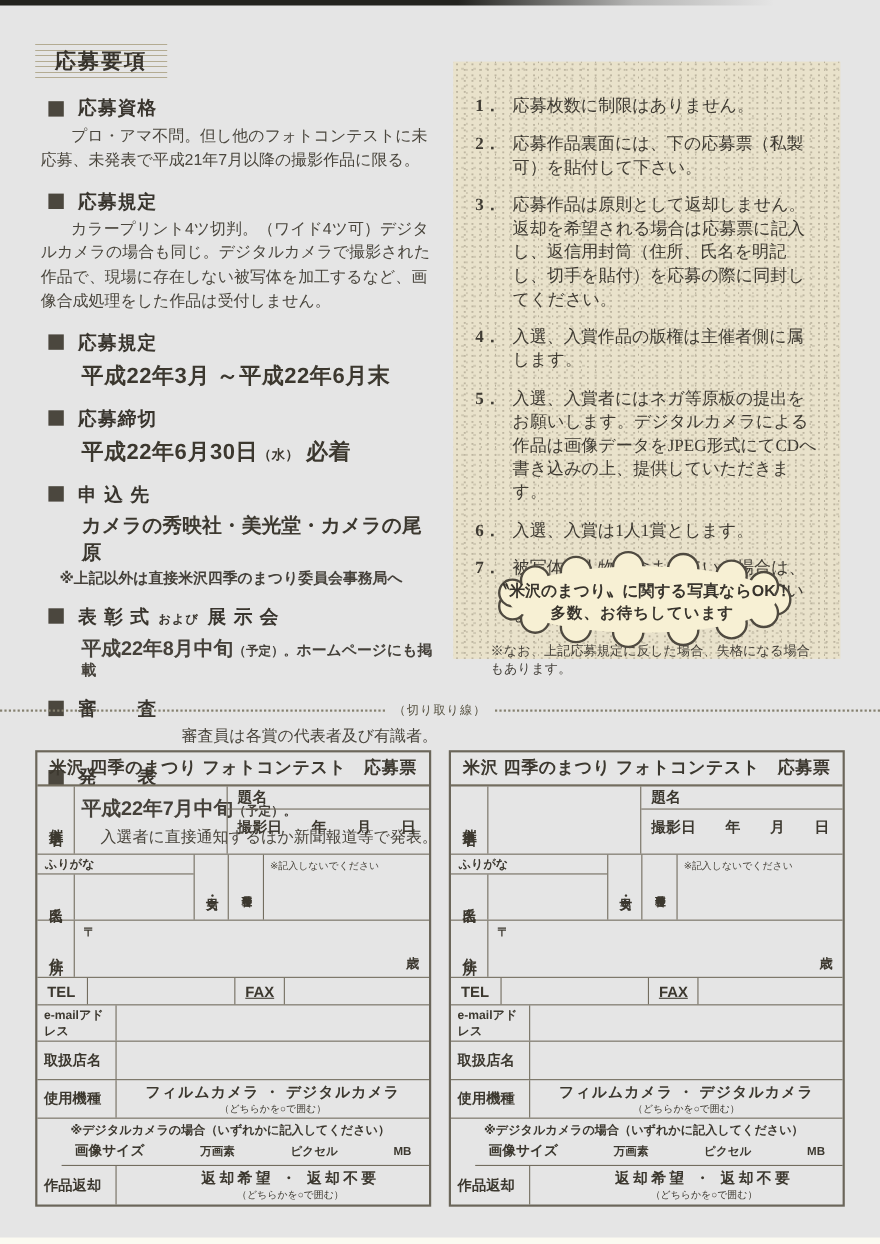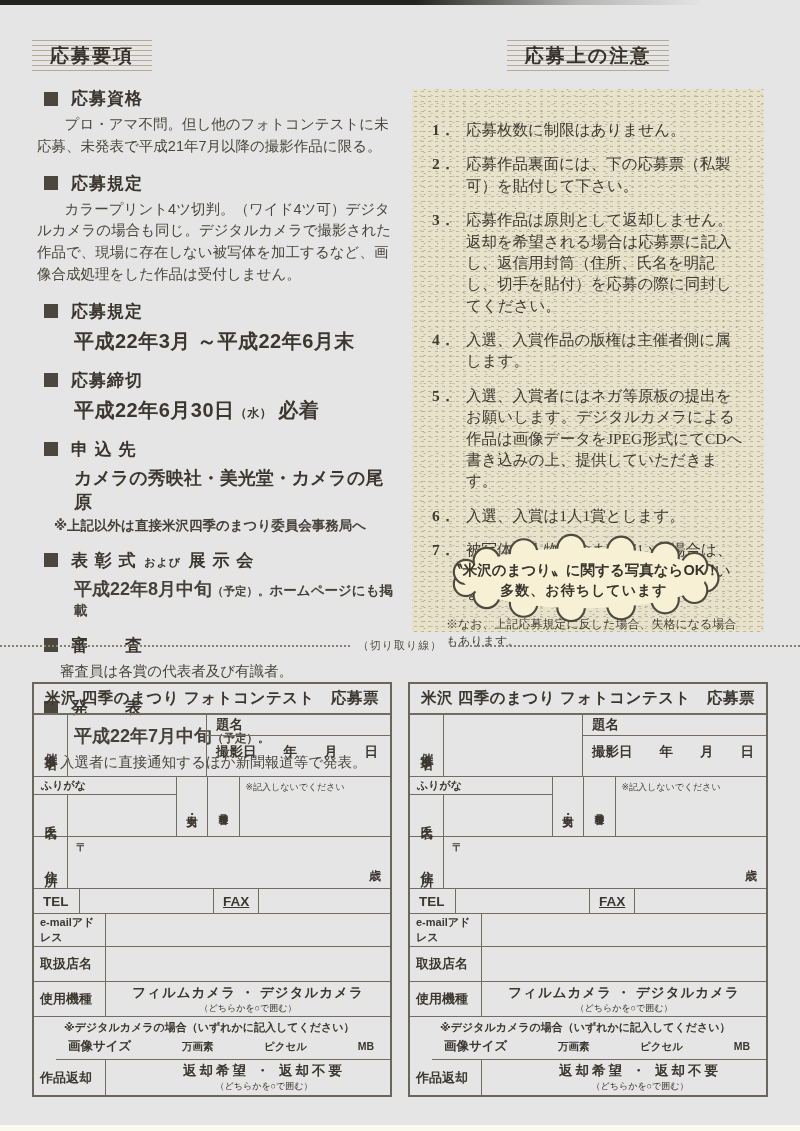--- a/index.html
+++ b/index.html
@@ -20,21 +20,21 @@
   }
 
   
   .col-left{position:absolute; left:32px; top:40px; width:366px;}
   .g-section{margin-top:11px;}
   .g-head{display:flex; align-items:center; gap:13px; margin-top:14px;padding-left:12px;}
   .g-bullet{width:14px;height:14px;background:#4b473e;flex:none;}
   .g-title{font-size:17px;font-weight:bold;color:#39352e;letter-spacing:1px;}
   .g-title-small{font-size:11px;font-weight:bold;margin:0 2px;}
   .g-body{margin:4px 0 0 5px; font-size:14.5px; line-height:1.5; text-indent:1.9em; color:#4a463d;}
-  .g-body.noindent{text-indent:0; margin-left:28px;}
+  .g-body.noindent{text-indent:0; margin-left:28px;text-align:right;}
   .g-em{margin:5px 0 0 42px; font-size:20px; font-weight:600; color:#3c382f; letter-spacing:.5px;}
   .g-em .small{font-size:12px;font-weight:bold;}
   .g-em2{margin:5px 0 0 42px; font-size:18px; font-weight:600; color:#3c382f;}
   .g-note{margin:3px 0 0 22px; font-size:13.5px; font-weight:bold;}
   .g-mixed{margin:5px 0 0 42px;}
   .g-mixed .big{font-size:18px;font-weight:600;}
   .g-mixed .small{font-size:11.5px;font-weight:bold;}
   .g-mixed .med{font-size:13.5px;font-weight:bold;}
 
   
@@ -207,23 +207,20 @@
       <div class="g-head">
         <span class="g-bullet"></span>
         <span class="g-title">発　　表</span>
       </div>
       <div class="g-mixed"><span class="big">平成22年7月中旬</span><span class="small">（予定）。</span></div>
       <div class="g-body noindent">入選者に直接通知するほか新聞報道等で発表。</div>
     </div>
   </div>
 
   <div class="col-right">
-    <div class="header-wrap">
-      <span class="ruled-header">応募上の注意</span>
-    </div>
     <div class="notice-box">
       <div class="n-item">
         <span class="n-num">1．</span>
         <span class="n-txt">応募枚数に制限はありません。</span>
       </div>
       <div class="n-item">
         <span class="n-num">2．</span>
         <span class="n-txt">応募作品裏面には、下の応募票（私製可）を貼付して下さい。</span>
       </div>
       <div class="n-item">

